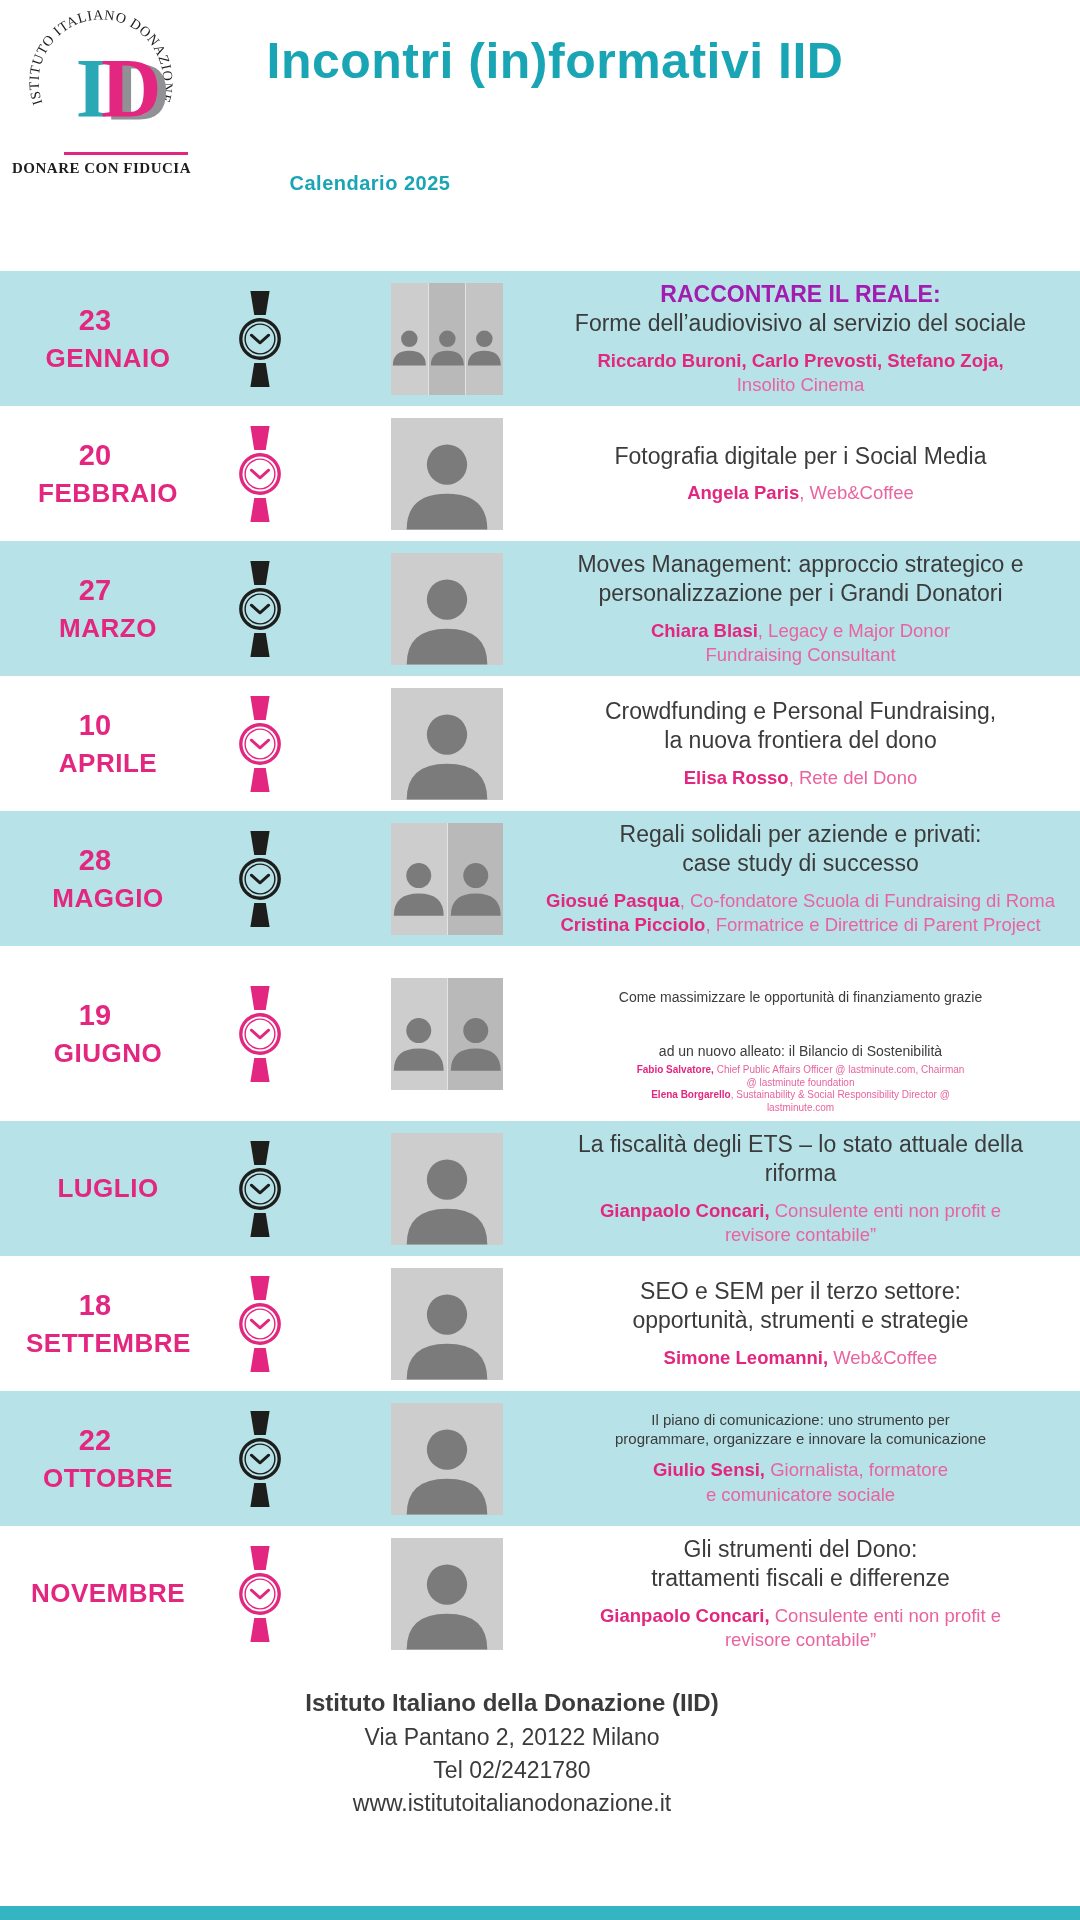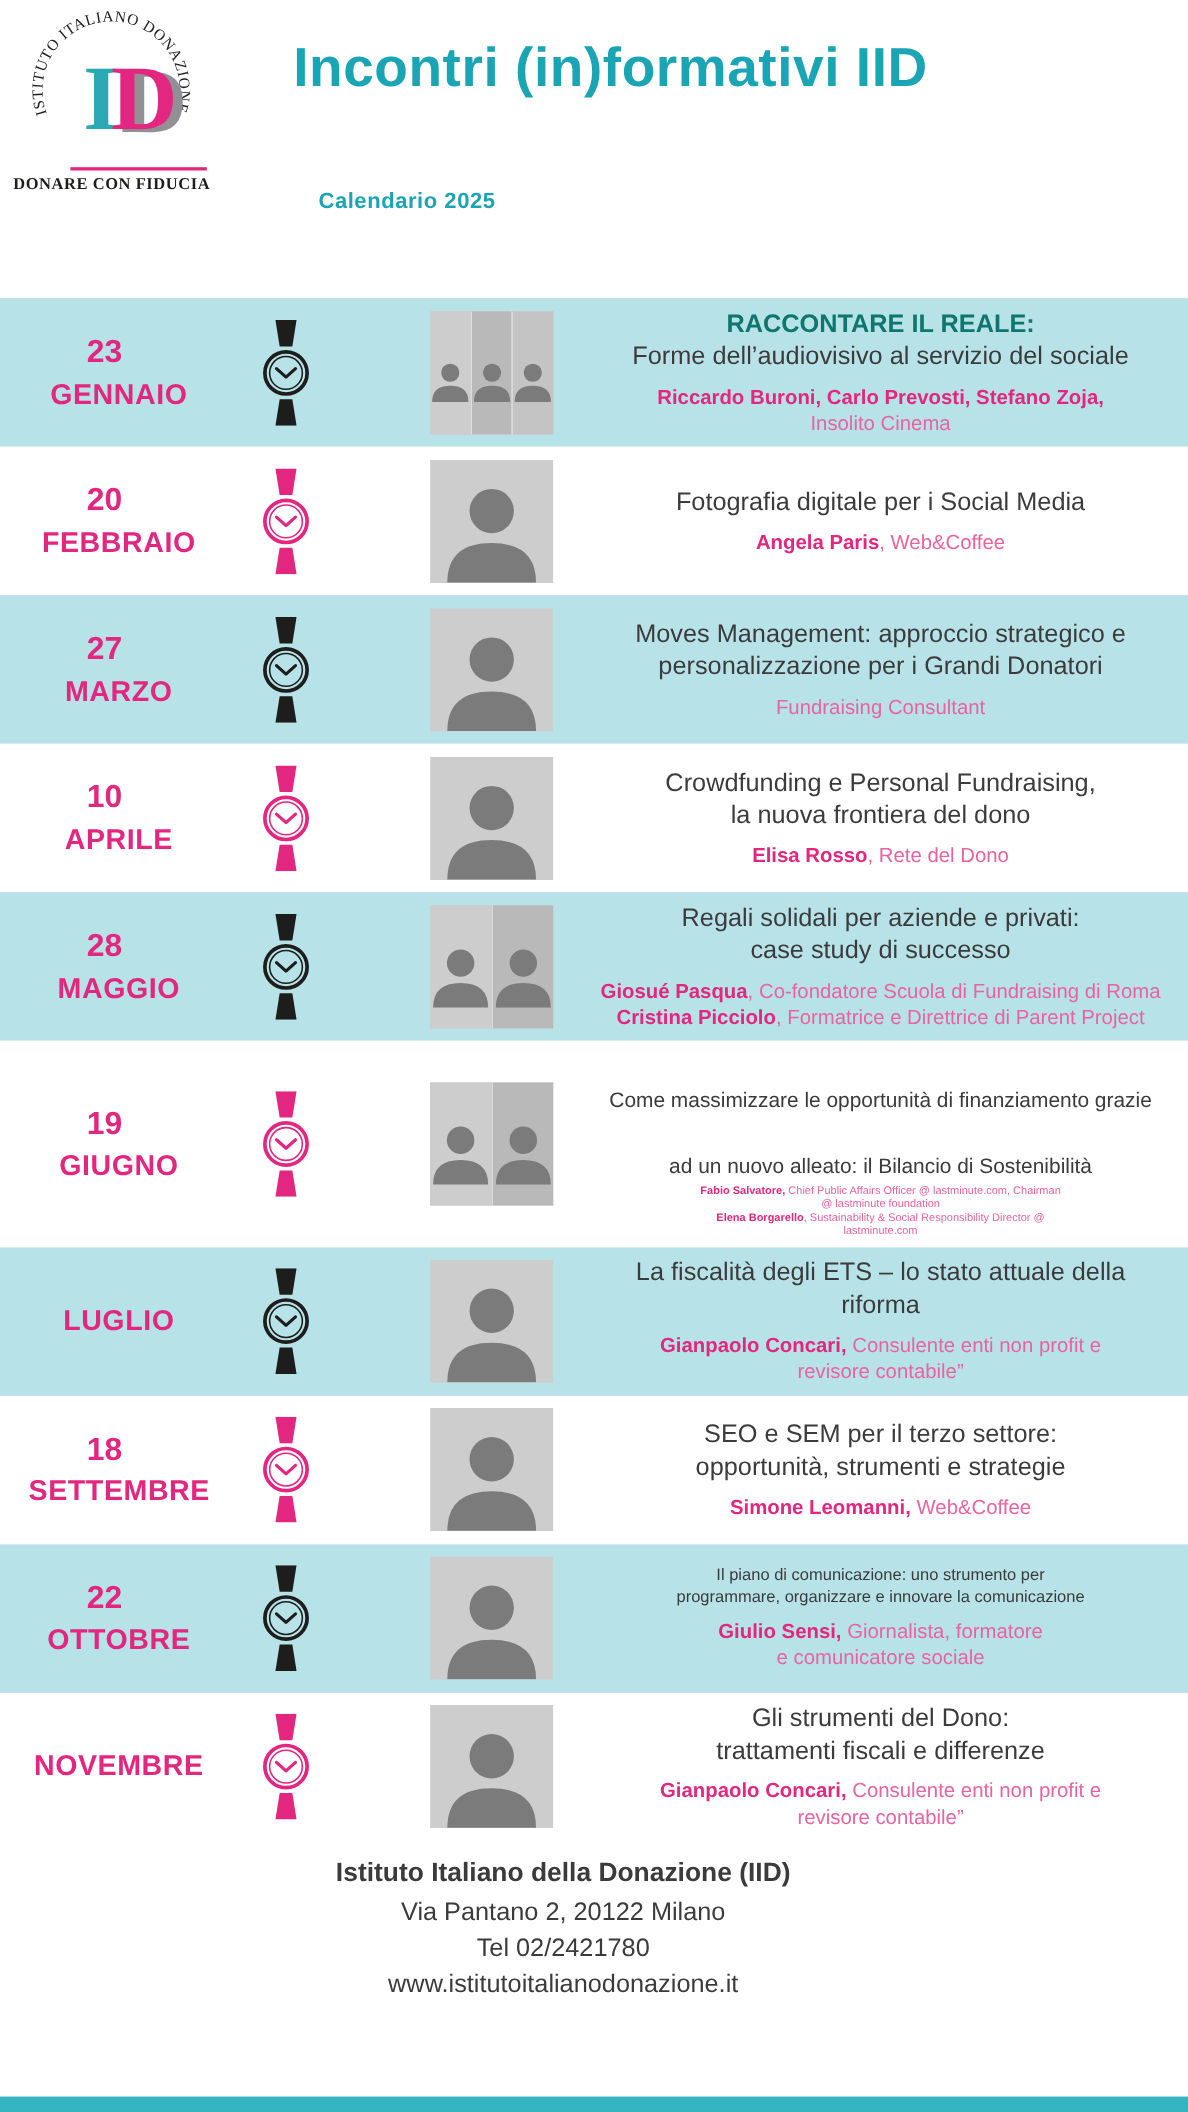--- a/index.html
+++ b/index.html
@@ -32,26 +32,26 @@
   .month{font-size:26px;letter-spacing:.5px;margin-left:26px;}
   .watch{justify-self:center;line-height:0;}
   .photo{width:112px;height:112px;justify-self:end;margin-right:12px;display:flex;
     overflow:hidden;background:#c9c9c9;}
   .panel{flex:1;display:flex;align-items:flex-end;justify-content:center;border-left:1px solid #e3e3e3;}
   .panel:first-child{border-left:none;}
   .panel svg{width:100%;height:88%;}
   .text{padding:6px 6px 6px 12px;text-align:center;display:flex;flex-direction:column;
     gap:10px;justify-content:center;}
   .title-line{font-size:23px;color:var(--dark);line-height:1.28;}
-  .title-line.bold{font-weight:bold;color:#0f766e;}
+  .title-line.bold{font-weight:bold;color:#a21caf;}
   .speaker-line{font-size:18.5px;line-height:1.32;}
   .sp-name{color:var(--pink);font-weight:bold;}
   .sp-role{color:var(--pink-soft);}
   .density-compact .text{gap:4px;}
-  .density-compact .title-line{font-size:19px;line-height:1.25;margin-top:36px;}
+  .density-compact .title-line{font-size:14px;line-height:1.25;margin-top:36px;}
   .density-compact .speaker-line{font-size:10px;line-height:1.25;}
   .density-semi .title-line{font-size:15px;}
   
   footer{position:absolute;left:0;top:1686px;width:1024px;text-align:center;
     color:var(--dark);font-size:23px;line-height:1.45;}
   .f-org{font-weight:bold;font-size:24px;}
   .bottom-bar{position:absolute;left:0;bottom:0;width:100%;height:14px;background:var(--bar);}
 </style>
 </head>
 <body>
@@ -170,20 +170,21 @@
             <path d="M2 44 Q2 28 20 28 Q38 28 38 44 Z" fill="#7b7b7b"></path>
           </svg>
         </div>
       </div>
     <div class="text">
       <div class="title">
           <div class="title-line">Moves Management: approccio strategico e</div>
           <div class="title-line">personalizzazione per i Grandi Donatori</div>
         </div>
       <div class="speakers">
+          <div class="speaker-line"><span class="sp-name">Chiara Blasi</span><span class="sp-role">, Legacy e Major Donor</span></div>
           <div class="speaker-line"><span class="sp-role">Fundraising Consultant</span></div>
         </div>
     </div>
   </section>
 
   <section class="row row-white density-normal">
     <div class="date">
       <div class="day">10</div>
       <div class="month">APRILE</div>
     </div>

